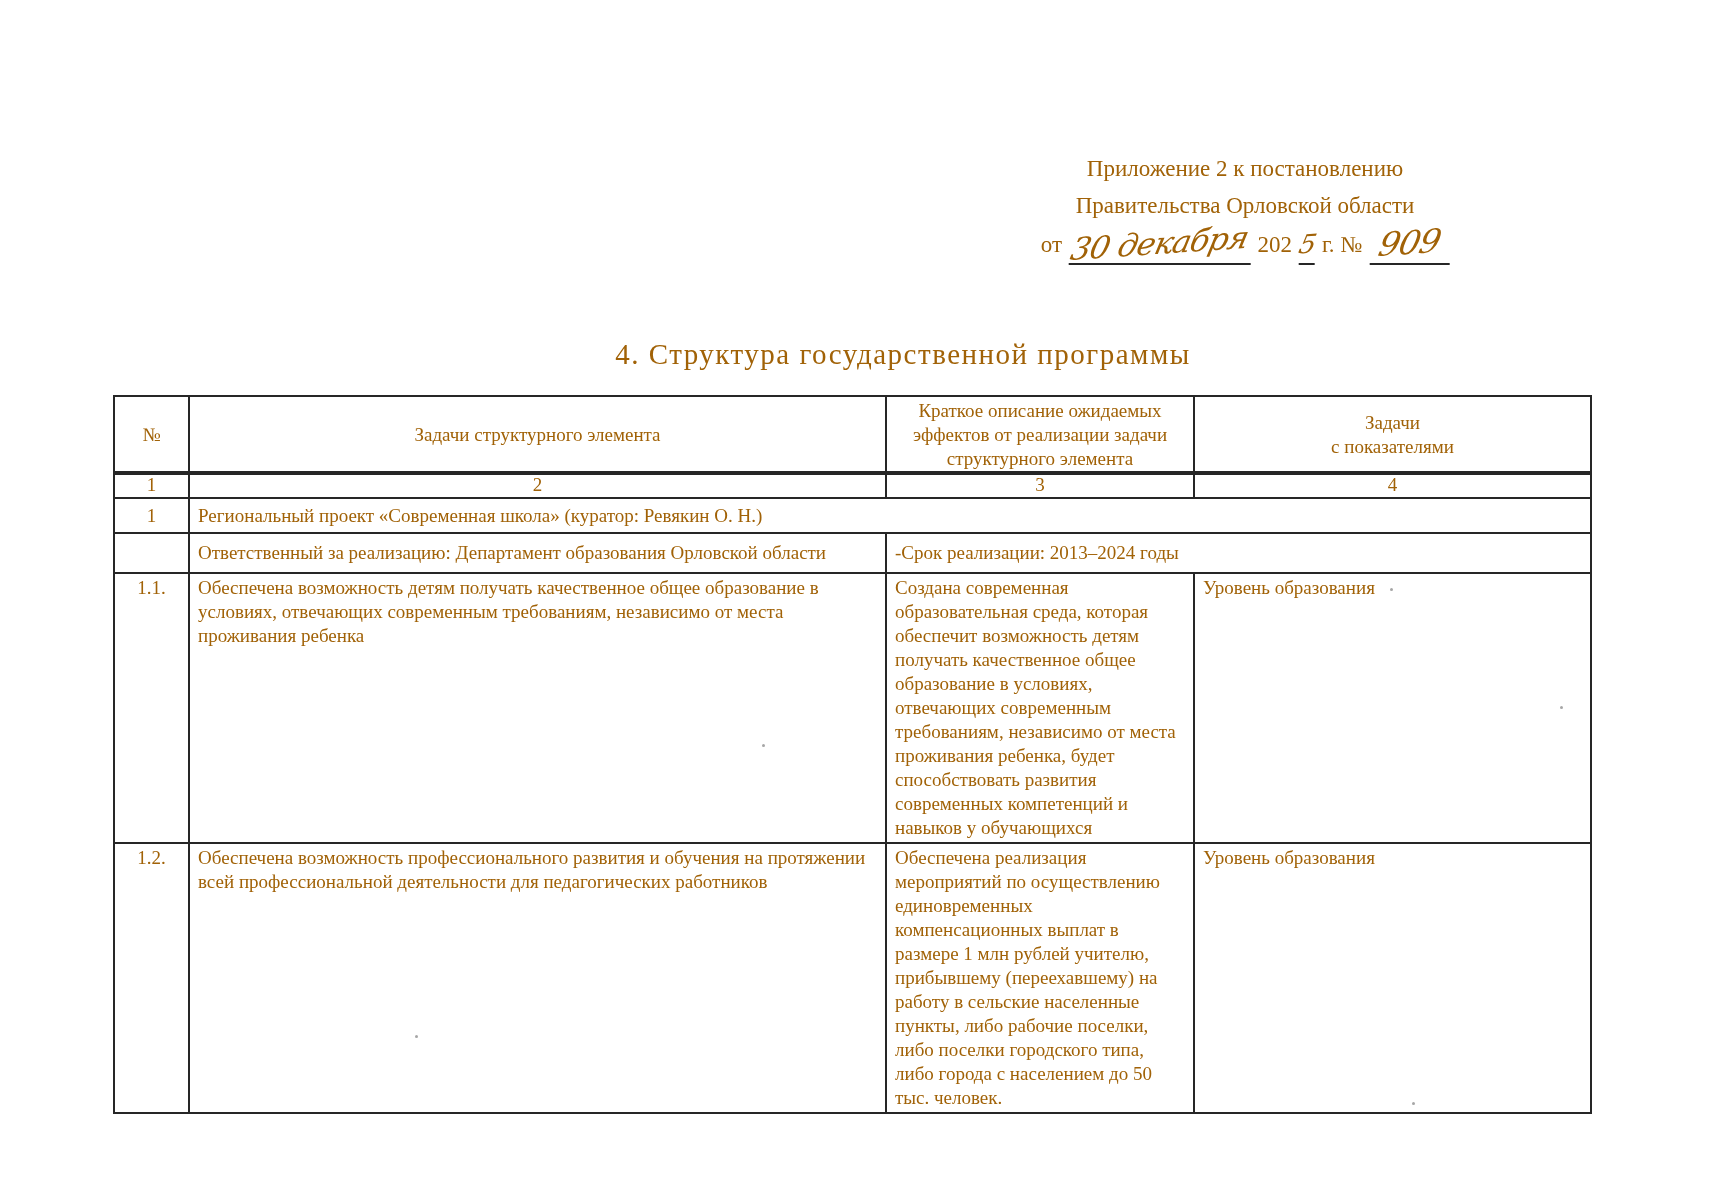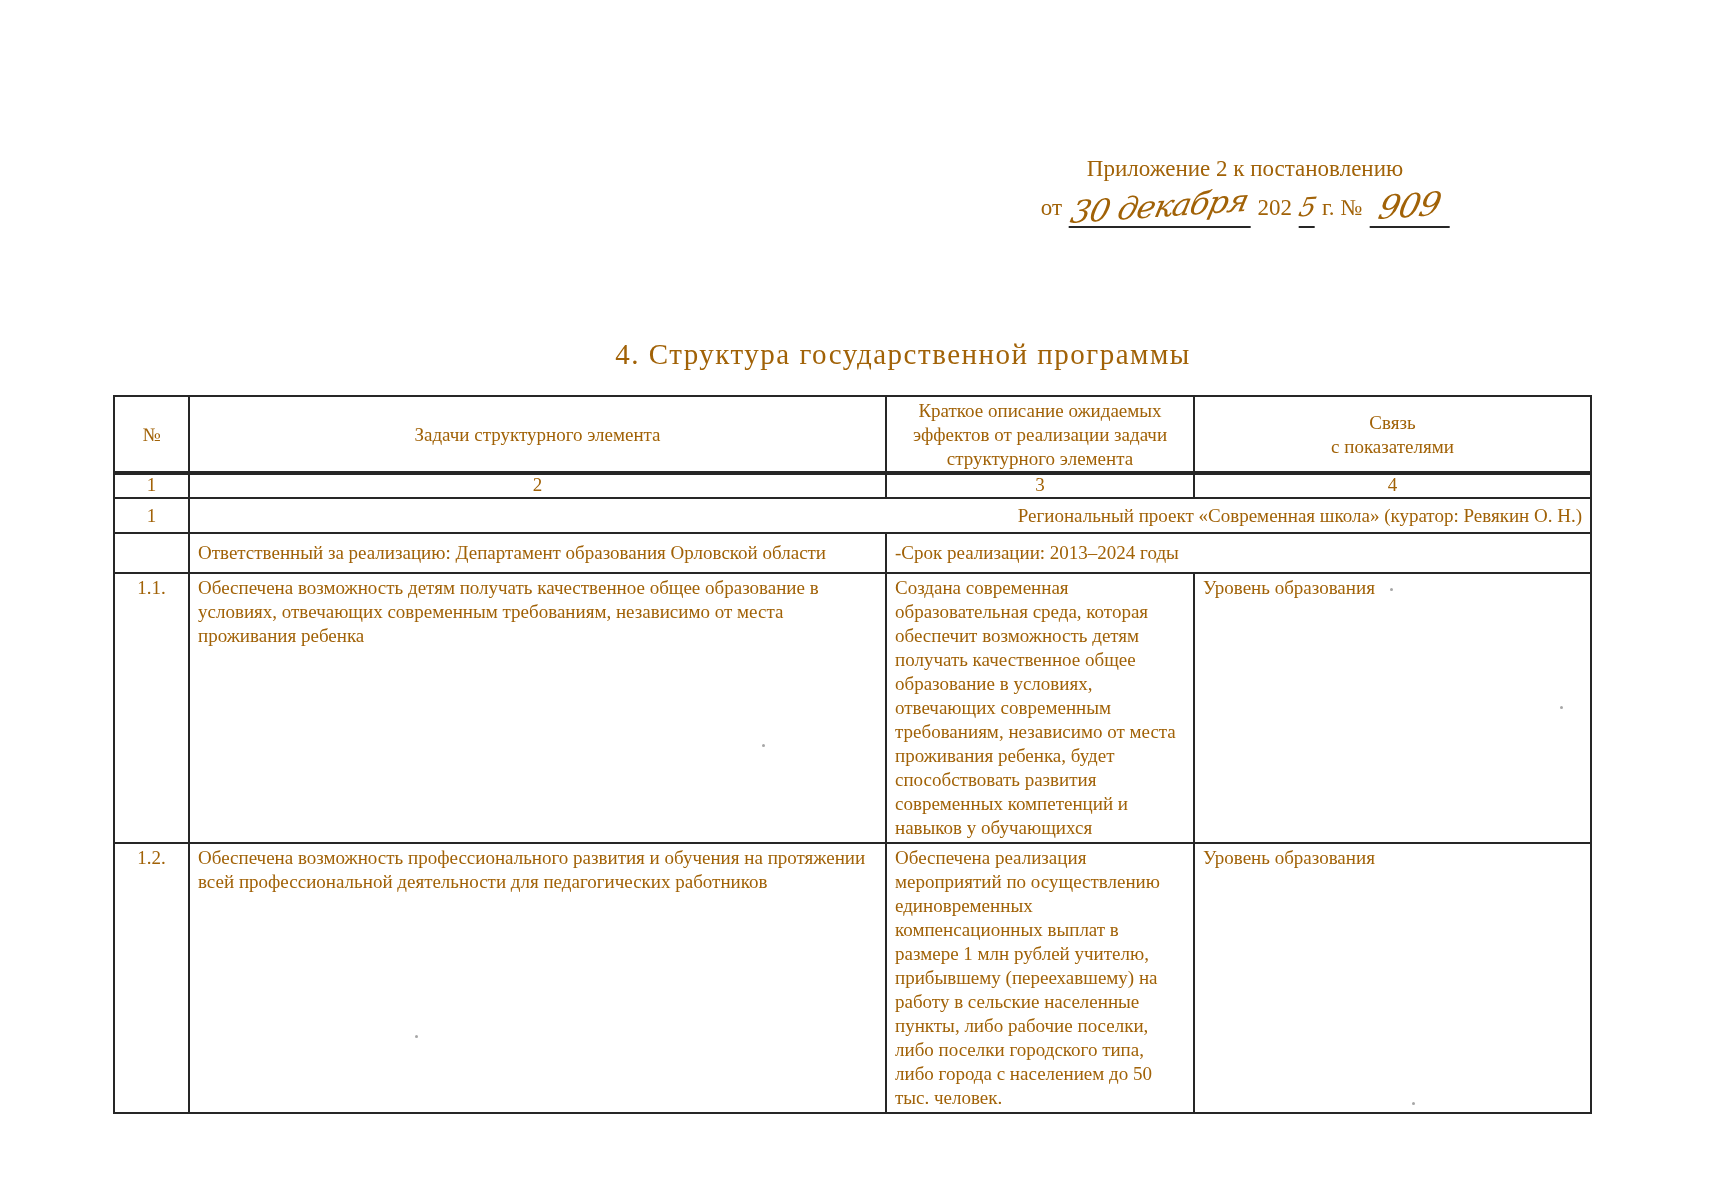--- a/index.html
+++ b/index.html
@@ -50,36 +50,37 @@
     padding:2px 8px;vertical-align:top;
     overflow:hidden;
   }
   table.tbl-head{top:395px;}
   table.tbl-head td{height:64px;text-align:center;vertical-align:middle;line-height:24px;}
   table.tbl-body{top:471px;}
   .pre{white-space:pre-line;}
 
   tr.nums td{height:24px;text-align:center;vertical-align:middle;padding:0 8px;line-height:22px;}
   tr.project td{height:29px;vertical-align:middle;}
-  tr.project td.merged{text-align:right;}
+  tr.project td.merged{text-align:left;}
   tr.resp td{height:34px;vertical-align:middle;}
   td.numcell{text-align:center;}
   tr.data-row-1 td{height:242px;}
   tr.data-row-2 td{height:252px;}
 
   
   .speck{position:absolute;width:3px;height:3px;border-radius:50%;background:#6a6a6a;opacity:.6;}
 </style>
 </head>
 <body>
 
 <div class="page">
 
   <div class="appendix">
     <div>Приложение 2 к постановлению</div>
+    <div>Правительства Орловской области</div>
     <div class="date-line">
       <span>от</span>
       <span class="blank b-date"><span class="hand">30 декабря</span></span>
       <span>202</span>
       <span class="blank b-year"><span class="hand small">5</span></span>
       <span>г. №</span>
       <span class="blank b-num"><span class="hand big">909</span></span>
     </div>
   </div>
 
@@ -90,21 +91,21 @@
         <col style="width:75px">
         <col style="width:697px">
         <col style="width:308px">
         <col style="width:397px">
       </colgroup>
     <tbody>
         <tr>
       <td>№</td>
       <td>Задачи структурного элемента</td>
       <td>Краткое описание ожидаемых эффектов от реализации задачи структурного элемента</td>
-      <td class="pre">Связь
+      <td class="pre">Задачи
 с показателями</td>
     </tr>
   </tbody>
     </table>
 
   <table class="tbl tbl-body">
     <colgroup>
         <col style="width:75px">
         <col style="width:697px">
         <col style="width:308px">

